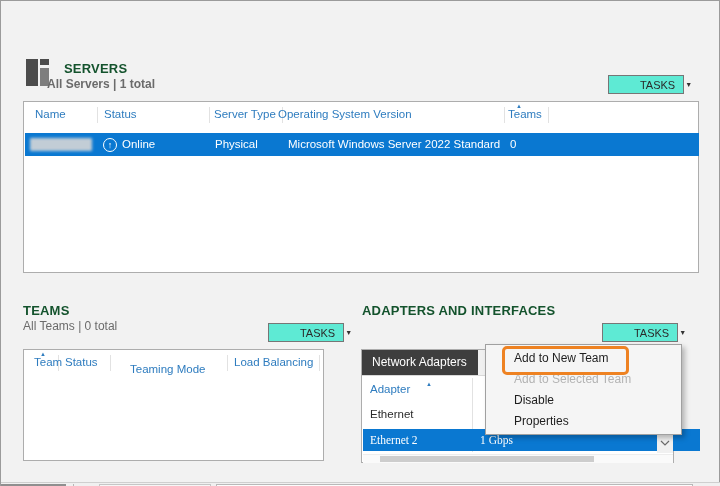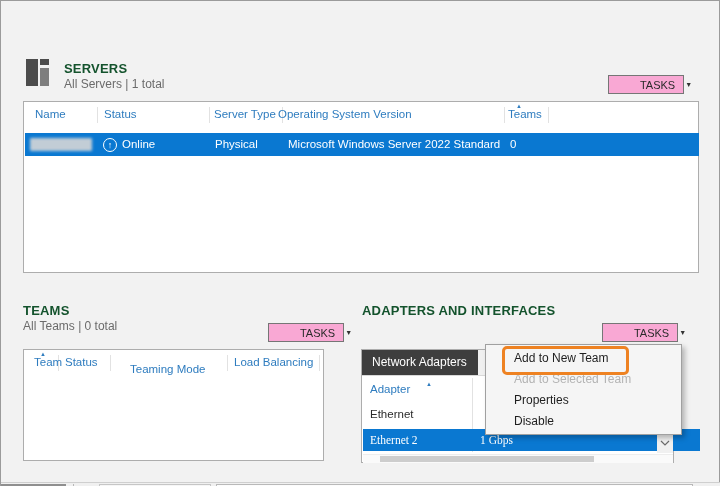--- a/index.html
+++ b/index.html
@@ -13,21 +13,21 @@
   .app-icon{position:absolute;left:14px;top:7px;width:18px;height:16px;}
   .app-title{position:absolute;left:38px;top:0;line-height:30px;font-size:12px;color:#1e1e1e;}
   .winbtn{position:absolute;top:0;width:30px;height:30px;display:flex;align-items:center;
           justify-content:center;cursor:default;}
   .btn-min{left:596px;} .btn-max{left:643px;} .btn-close{left:689px;}
   .glyph-min{width:11px;height:1px;background:#4a4a4a;}
   .glyph-max{width:10px;height:10px;border:1px solid #5a5a5a;box-sizing:border-box;background:transparent;}
   
   .sec-title{position:absolute;font-size:13px;font-weight:bold;color:#14532d;letter-spacing:.2px;}
   .sec-sub{position:absolute;font-size:12px;color:#6b6b6b;}
-  .tasks-btn{position:absolute;width:76px;height:19px;box-sizing:border-box;background:#f9a8d4;
+  .tasks-btn{position:absolute;width:76px;height:19px;box-sizing:border-box;background:#5eead4;
              border:1px solid #767676;display:flex;align-items:center;justify-content:center;
              gap:10px;font-size:11px;color:#2b2b2b;cursor:default;padding-left:40px;}
   .tasks-caret{font-size:7px;color:#333;line-height:1;}
   
   .srv-icon-bar{position:absolute;}
   
   .panel{position:absolute;background:#fff;border:1px solid #adadad;box-sizing:border-box;}
   .hcell{position:absolute;top:6px;font-size:11.5px;color:#2e7cbf;white-space:nowrap;}
   .hsep{position:absolute;top:5px;width:1px;height:16px;background:#e2e2e2;}
   .sort-asc{position:absolute;font-size:6px;color:#2e7cbf;line-height:1;}
@@ -74,21 +74,21 @@
 
 <div class="window">
 
 
   <div>
     <div class="srv-icon-bar" style="left:25px;top:58px;width:12px;height:27px;background:#4c4c4c;"></div>
     <div class="srv-icon-bar" style="left:39px;top:58px;width:9px;height:6px;background:#4c4c4c;"></div>
     <div class="srv-icon-bar" style="left:39px;top:67px;width:9px;height:18px;background:#7e7e7e;"></div>
   </div>
   <div class="sec-title" style="left:63px;top:60px;">SERVERS</div>
-  <div class="sec-sub" style="left:63px;top:76px;">All Servers | 1 total</div>
+  <div class="sec-sub" style="left:46px;top:76px;font-weight:bold;">All Servers | 1 total</div>
   <div class="tasks-btn" style="left:607px;top:74px;">
     <span>TASKS</span>
     <span class="tasks-caret">▼</span>
   </div>
 
   <div class="panel" style="left:22px;top:100px;width:676px;height:172px;">
     <div>
       <span class="hsep" style="left:73px;"></span>
       <span class="hsep" style="left:185px;"></span>
       <span class="hsep" style="left:258px;"></span>
@@ -166,22 +166,22 @@
       </div>
       <div class="hscroll" style="left:1px;top:104px;width:310px;height:8px;">
         <div class="hthumb" style="left:17px;width:214px;"></div>
       </div>
     </div>
   </div>
 
   <div class="ctx-menu">
     <div class="ctx-item">Add to New Team</div>
     <div class="ctx-item disabled">Add to Selected Team</div>
+    <div class="ctx-item">Disable</div>
     <div class="ctx-item">Properties</div>
-    <div class="ctx-item">Disable</div>
   </div>
   <div class="annotation"></div>
 
   <div class="bottom-strip">
     <div class="bs-dark"></div>
     <div class="bs-line"></div>
     <div class="bs-box1"></div>
     <div class="bs-box2"></div>
   </div>
 

